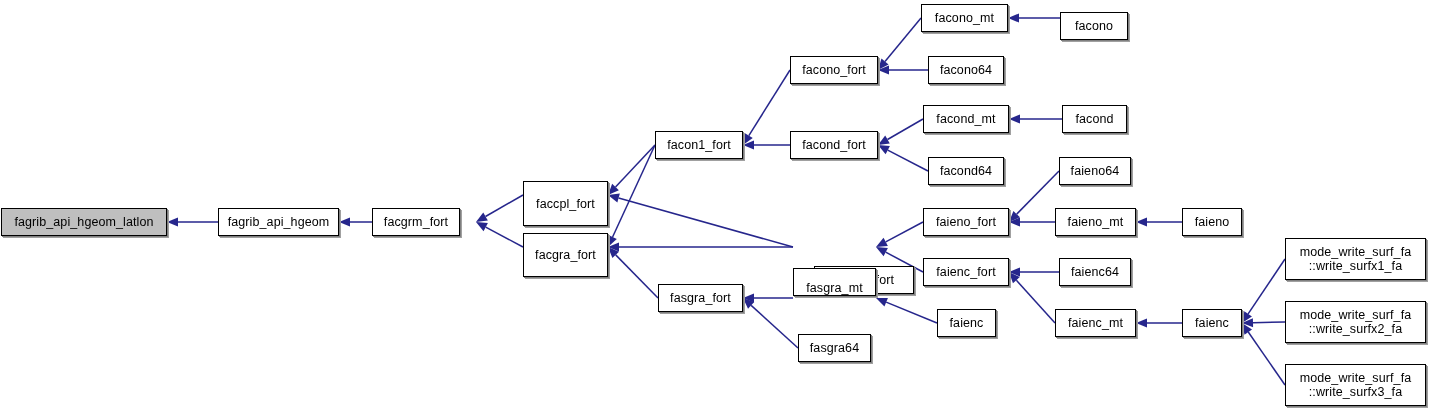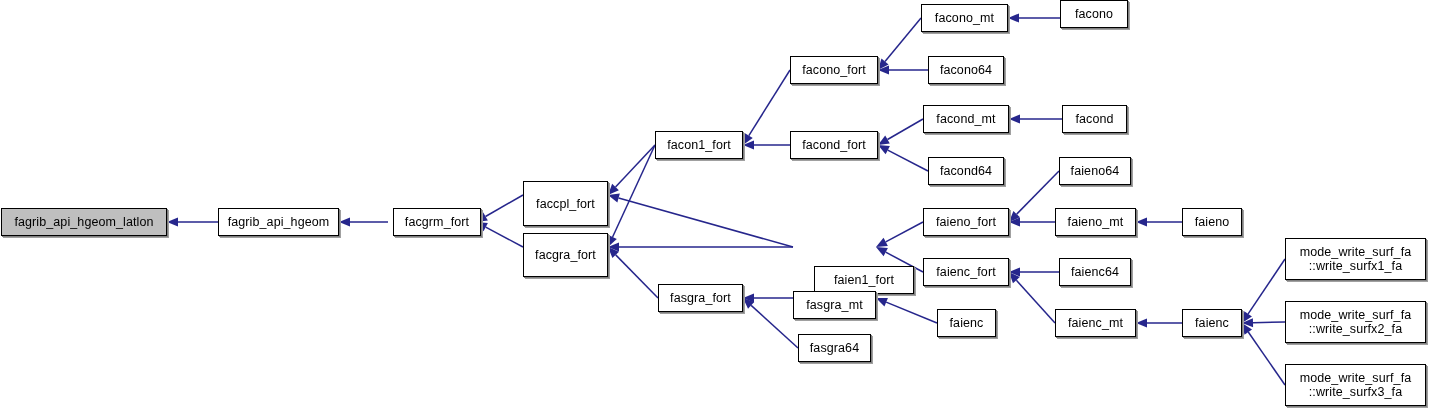--- a/index.html
+++ b/index.html
@@ -110,38 +110,38 @@
       <line x1="793" y1="298" x2="754" y2="298" stroke="#26268c" stroke-width="1.5"></line>
       <polygon points="743,298 754,293.4 754,302.6" fill="#26268c"></polygon>
       <line x1="798" y1="348" x2="751.1393408073554" y2="305.39940073395945" stroke="#26268c" stroke-width="1.5"></line>
       <polygon points="743,298 754.2336356597385,301.9956763963381 748.0450459549724,308.8031250715808" fill="#26268c"></polygon>
       <line x1="937" y1="323" x2="886.1783565252674" y2="302.1714575923227" stroke="#26268c" stroke-width="1.5"></line>
       <polygon points="876,298 887.9227842456933,297.91505395448365 884.4339288048416,306.4278612301618" fill="#26268c"></polygon>
     </svg>
   <div id="nodes">
       <div class="node highlight" style="left: 1px; top: 208px; width: 166px; height: 28px;"><span class="label">fagrib_api_hgeom_latlon</span></div>
       <div class="node" style="left: 218px; top: 208px; width: 121px; height: 28px;"><span class="label">fagrib_api_hgeom</span></div>
-      <div class="node" style="left: 393px; top: 208px; width: 88px; height: 28px;"><span class="label">facgrm_fort</span></div>
+      <div class="node" style="left: 372px; top: 208px; width: 88px; height: 28px;"><span class="label">facgrm_fort</span></div>
       <div class="node" style="left: 523px; top: 181px; width: 85px; height: 45px;"><span class="label">faccpl_fort</span></div>
       <div class="node" style="left: 523px; top: 233px; width: 85px; height: 44px;"><span class="label">facgra_fort</span></div>
       <div class="node" style="left: 655px; top: 131px; width: 88px; height: 28px;"><span class="label">facon1_fort</span></div>
       <div class="node" style="left: 658px; top: 284px; width: 85px; height: 28px;"><span class="label">fasgra_fort</span></div>
       <div class="node" style="left: 790px; top: 56px; width: 88px; height: 28px;"><span class="label">facono_fort</span></div>
       <div class="node" style="left: 790px; top: 131px; width: 88px; height: 28px;"><span class="label">facond_fort</span></div>
       <div class="node" style="left: 814px; top: 233px; width: 100px; height: 28px; margin-top: 33px;"><span class="label">faien1_fort</span></div>
-      <div class="node" style="left: 793px; top: 291px; width: 83px; height: 28px;"><span class="label">fasgra_mt</span></div>
+      <div class="node" style="left: 793px; top: 268px; width: 83px; height: 28px; align-items: flex-end;"><span class="label">fasgra_mt</span></div>
       <div class="node" style="left: 798px; top: 334px; width: 73px; height: 28px;"><span class="label">fasgra64</span></div>
       <div class="node" style="left: 921px; top: 4px; width: 87px; height: 28px;"><span class="label">facono_mt</span></div>
       <div class="node" style="left: 928px; top: 56px; width: 76px; height: 28px;"><span class="label">facono64</span></div>
       <div class="node" style="left: 923px; top: 105px; width: 86px; height: 28px;"><span class="label">facond_mt</span></div>
       <div class="node" style="left: 928px; top: 157px; width: 76px; height: 28px; text-align: right;"><span class="label">facond64</span></div>
       <div class="node" style="left: 923px; top: 208px; width: 86px; height: 28px;"><span class="label">faieno_fort</span></div>
       <div class="node" style="left: 923px; top: 258px; width: 86px; height: 28px;"><span class="label">faienc_fort</span></div>
       <div class="node" style="left: 937px; top: 309px; width: 59px; height: 28px;"><span class="label">faienc</span></div>
-      <div class="node" style="left: 1060px; top: 0; width: 68px; height: 28px;"><span class="label">facono</span></div>
+      <div class="node" style="left: 1060px; top: 12px; width: 68px; height: 28px;"><span class="label">facono</span></div>
       <div class="node" style="left: 1062px; top: 105px; width: 65px; height: 28px; text-align: center;"><span class="label">facond</span></div>
       <div class="node" style="left: 1059px; top: 157px; width: 72px; height: 28px;"><span class="label">faieno64</span></div>
       <div class="node" style="left: 1055px; top: 208px; width: 81px; height: 28px;"><span class="label">faieno_mt</span></div>
       <div class="node" style="left: 1059px; top: 258px; width: 72px; height: 28px;"><span class="label">faienc64</span></div>
       <div class="node" style="left: 1055px; top: 309px; width: 81px; height: 28px;"><span class="label">faienc_mt</span></div>
       <div class="node" style="left: 1182px; top: 208px; width: 60px; height: 28px;"><span class="label">faieno</span></div>
       <div class="node" style="left: 1182px; top: 309px; width: 60px; height: 28px;"><span class="label">faienc</span></div>
       <div class="node" style="left: 1285px; top: 238px; width: 141px; height: 42px;"><span class="label">mode_write_surf_fa
 ::write_surfx1_fa</span></div>
       <div class="node" style="left: 1285px; top: 301px; width: 141px; height: 42px;"><span class="label">mode_write_surf_fa

